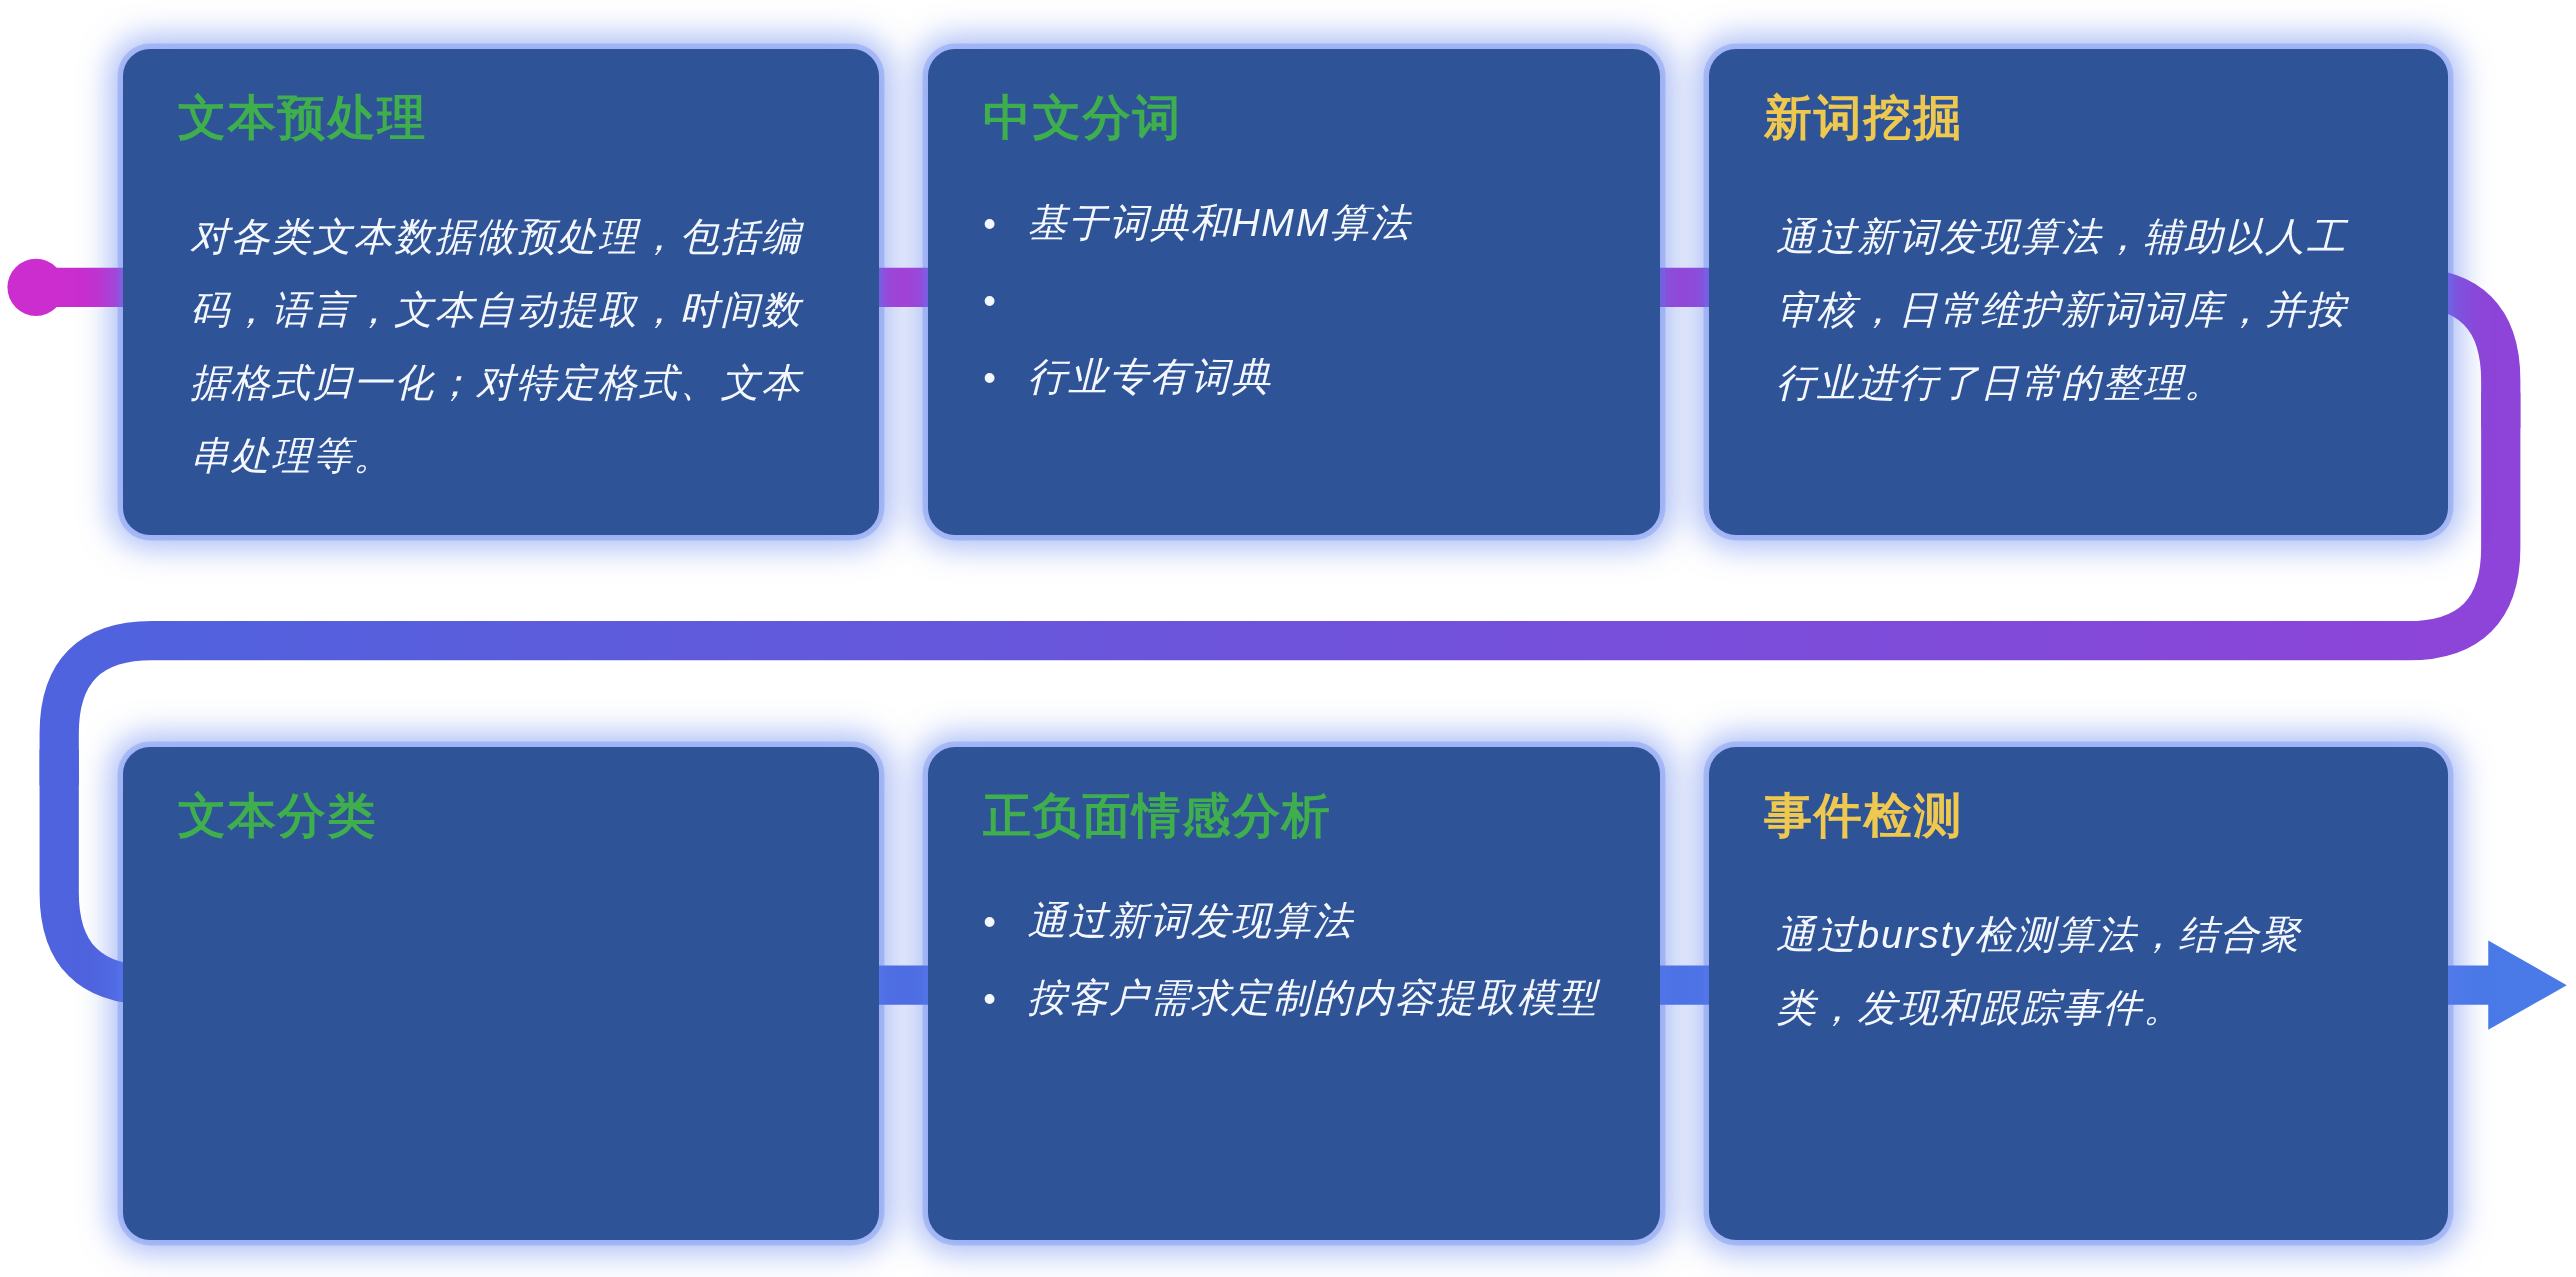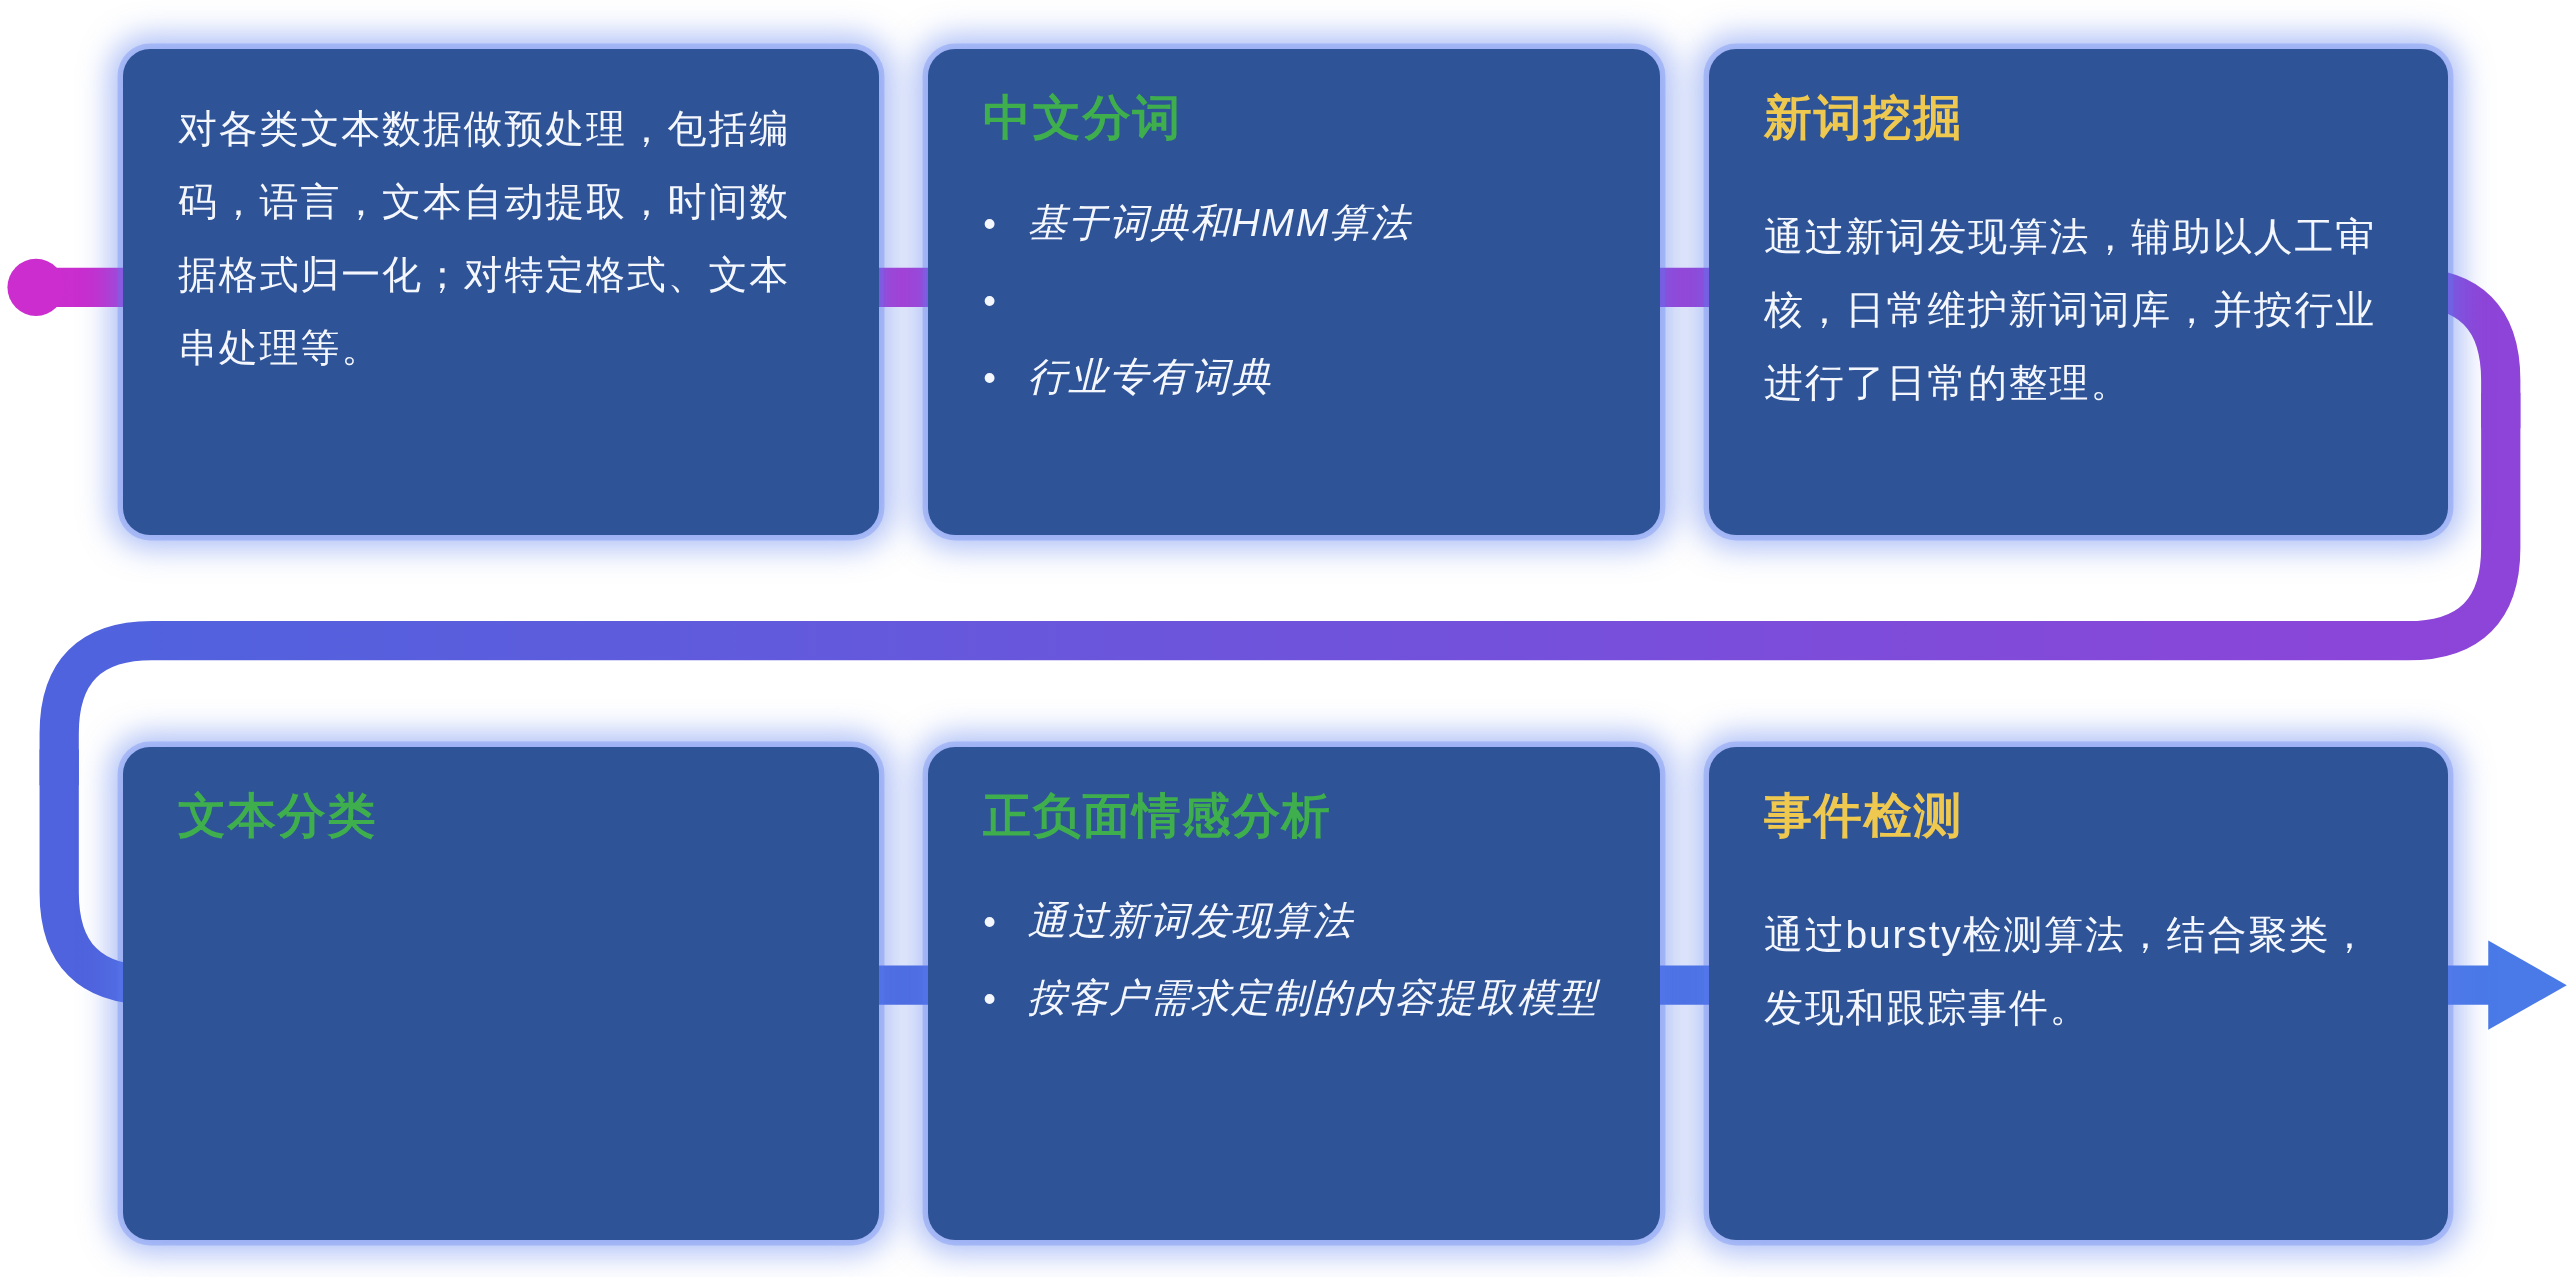--- a/index.html
+++ b/index.html
@@ -48,25 +48,26 @@
   .card-title {
     margin: 0 0 55px 0;
     font-size: 48px;
     font-weight: bold;
     line-height: 1.1;
     letter-spacing: 1.8px;
   }
   .t-green  { color: var(--title-green, #3fae4d); }
   .t-yellow { color: var(--title-yellow, #eec84f); }
   .card-body {
-    margin: 0;
+    margin: 12px;
     color: var(--body-text, #f4f7fd);
     font-size: 39px;
     line-height: 73px;
     letter-spacing: 1.8px;
+    font-style: italic;
   }
   .card-list {
     margin: 9px 0 0 0;
     padding: 0;
     list-style: none;
     color: var(--body-text, #f4f7fd);
     font-size: 39px;
     letter-spacing: 1.8px;
     font-style: italic;
   }
@@ -106,20 +107,21 @@
     <path d="M 38 322 H 2698 Q 2802 322 2802 426 V 480" stroke="url(#g1)" stroke-width="44" fill="none"></path>
     <path d="M 2802 440 V 614 Q 2802 718 2698 718 H 170 Q 66 718 66 822 V 880" stroke="url(#g2)" stroke-width="44" fill="none"></path>
     <path d="M 66 840 V 1000 Q 66 1104 170 1104 H 2790" stroke="url(#g3)" stroke-width="44" fill="none"></path>
     <circle cx="40" cy="322" r="32" fill="#cb2dce"></circle>
     <polygon points="2788,1054 2876,1104 2788,1154" fill="#4a7ae8"></polygon>
   </svg>
 
   <div class="grid">
 
     <div class="card">
+      <h2 class="card-title t-green">文本预处理</h2>
       <p class="card-body">对各类文本数据做预处理，包括编码，语言，文本自动提取，时间数据格式归一化；对特定格式、文本串处理等。</p>
     </div>
 
     <div class="card">
       <h2 class="card-title t-green">中文分词</h2>
       <ul class="card-list">
         <li>
           <span class="bullet-dot"></span>
           <span>基于词典和HMM算法</span>
         </li>

